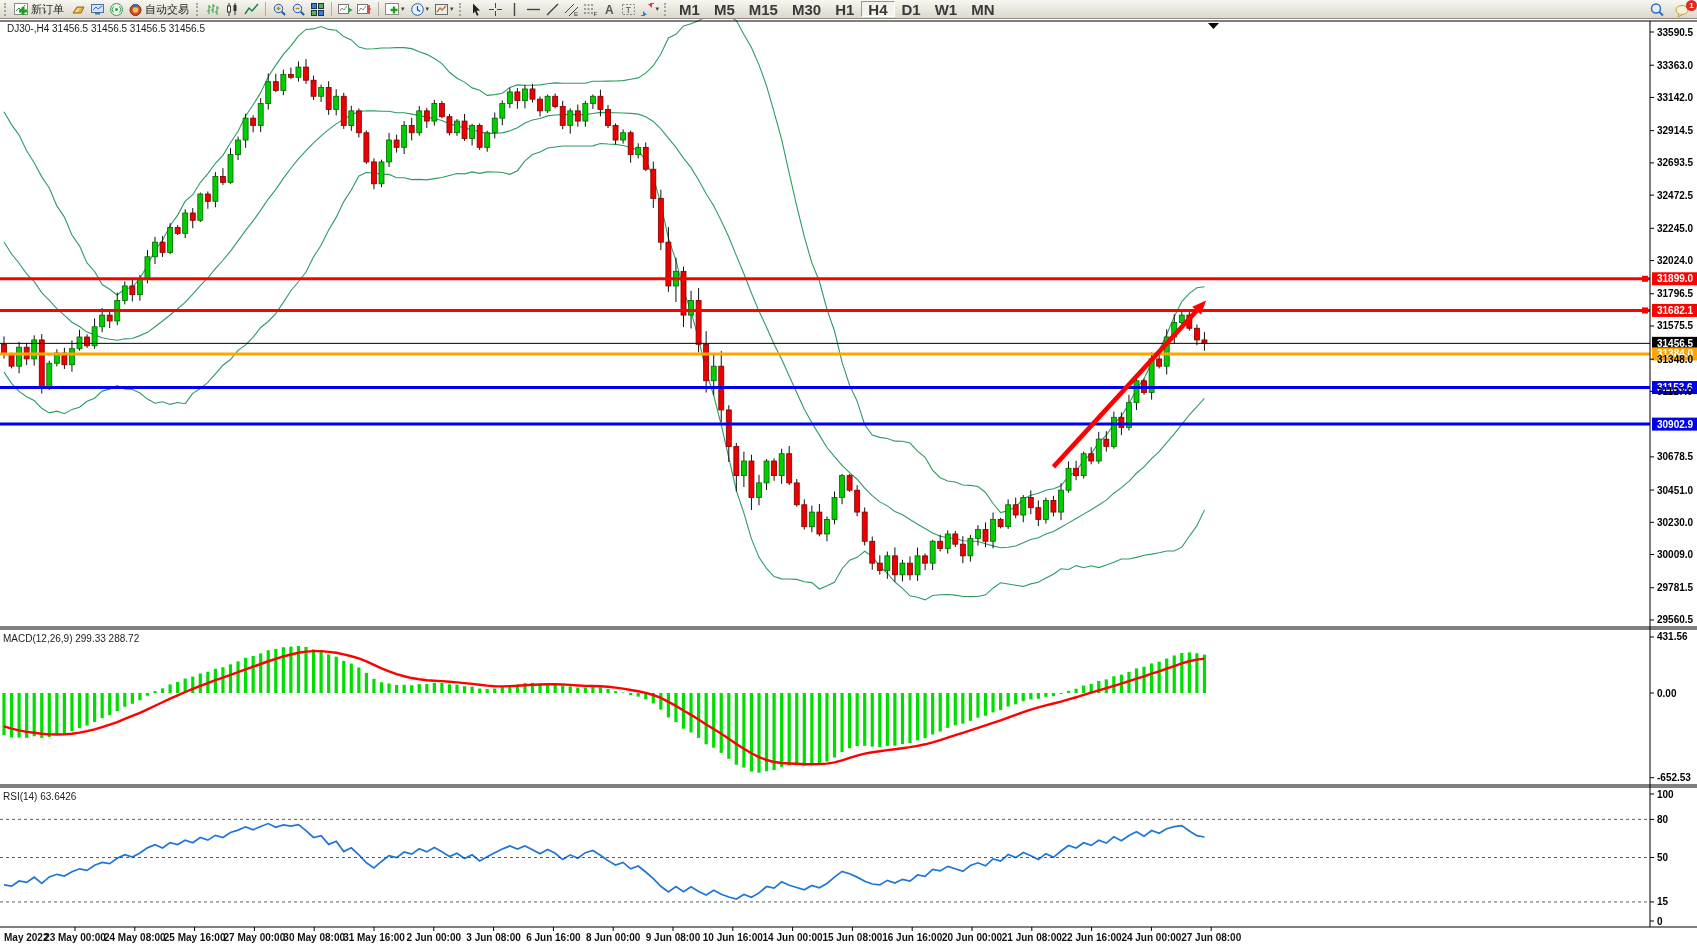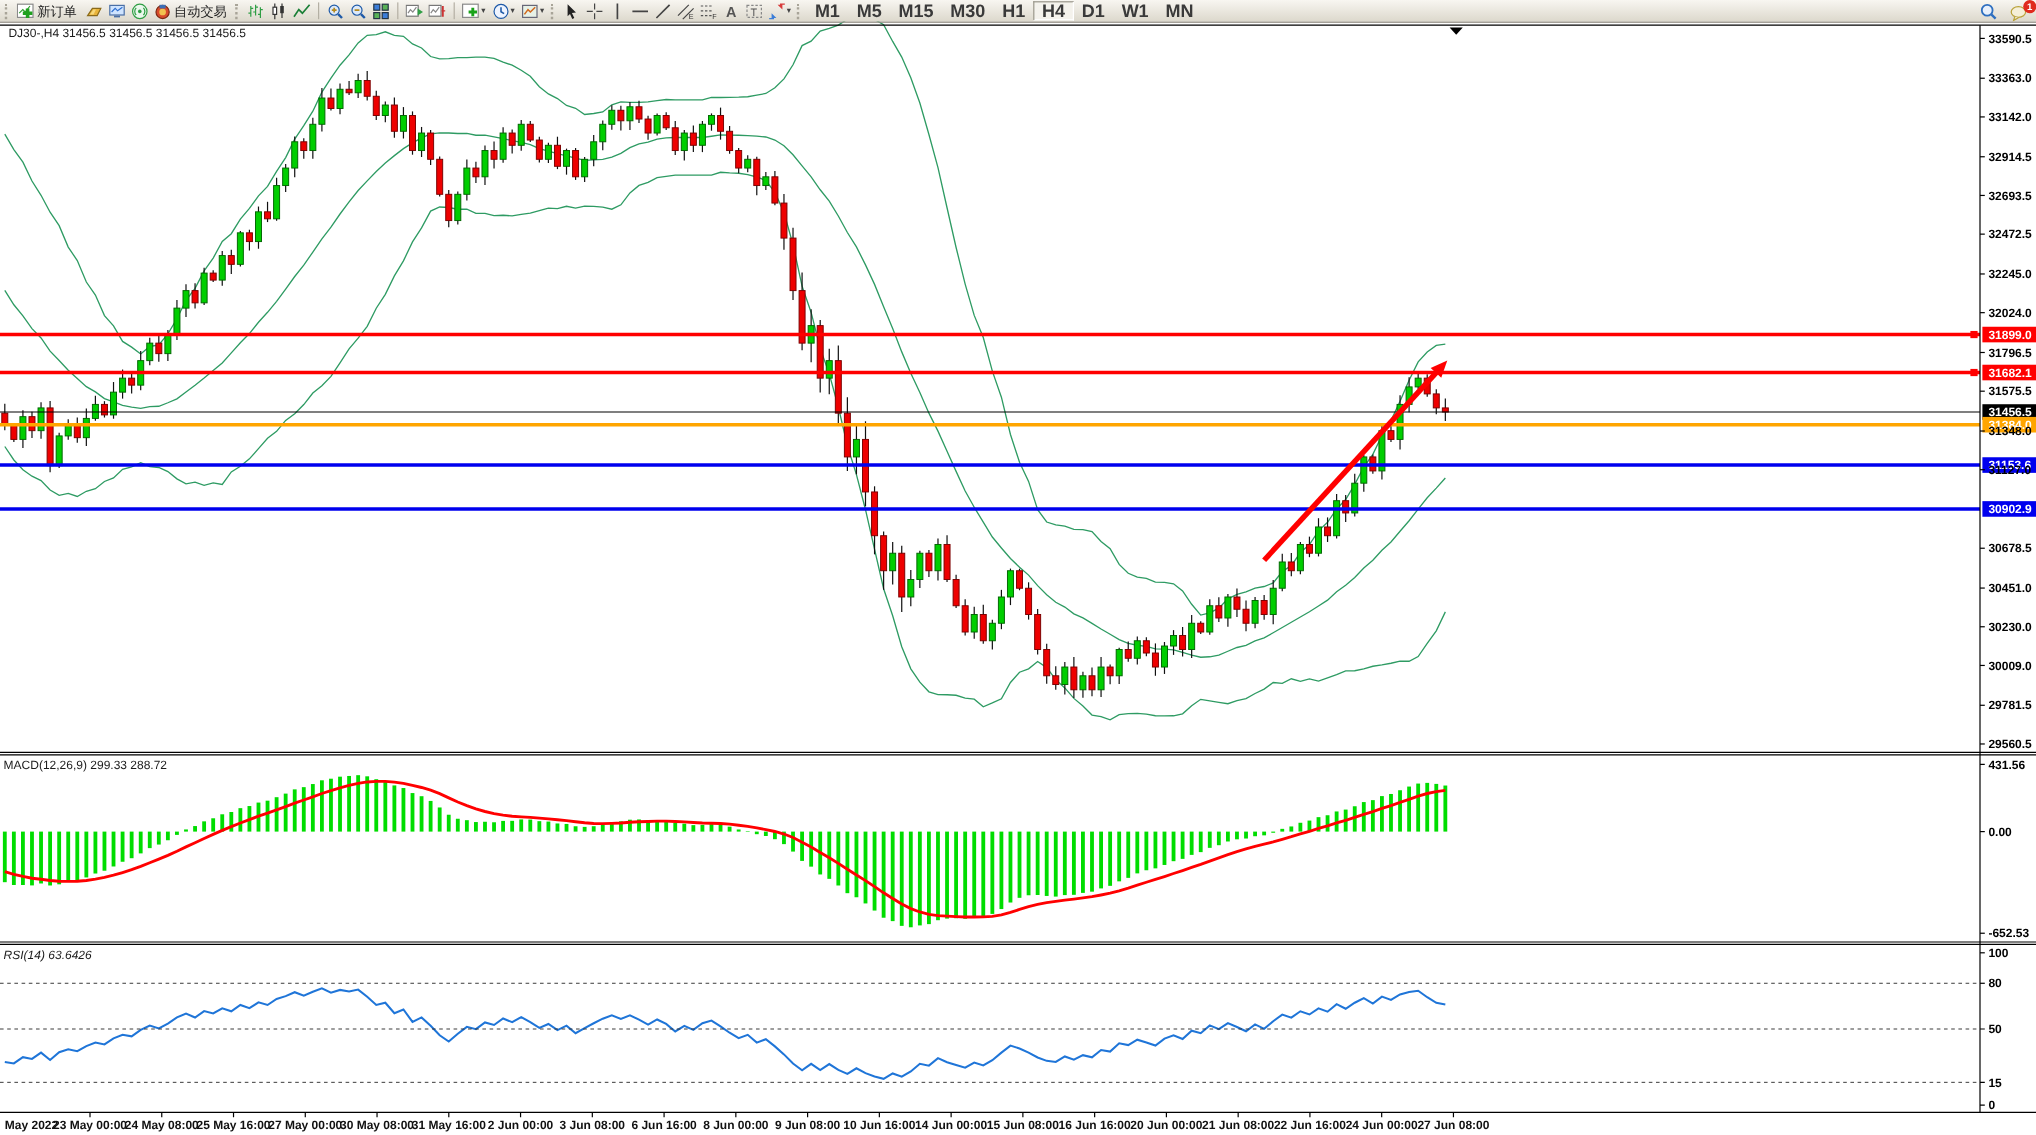--- a/index.html
+++ b/index.html
@@ -21,21 +21,21 @@
           color:#3a3a3a;border:1px solid transparent;}
   .tf-btn.active{background:#f4f2ec;border:1px solid #9a968a;border-right-color:#fff;border-bottom-color:#fff;}
   .tb-right{position:absolute;right:4px;top:0;height:19px;display:flex;align-items:center;gap:6px;}
   .badge{position:relative;}
   .badge .num{position:absolute;right:-5px;top:-2px;background:#e02a1e;color:#fff;border-radius:50%;
               width:11px;height:11px;font-size:8px;font-weight:700;display:flex;align-items:center;justify-content:center;}
   
   .chart-title{position:absolute;left:7px;top:23px;font-size:10px;color:#1a1a1a;z-index:3;}
   .ind-label{position:absolute;left:3px;font-size:10px;color:#1c1c1c;z-index:3;}
   #macd-label{top:633px;}
-  #rsi-label{top:791px;font-style:italic;}
+  #rsi-label{top:791px;}
   svg text{font-family:"Liberation Sans","DejaVu Sans",sans-serif;}
 </style>
 </head>
 <body>
 
 <div class="screen">
   <div class="toolbar" id="toolbar">
       <div class="grip"></div>
       <div class="tb-btn">
         <div class="">

